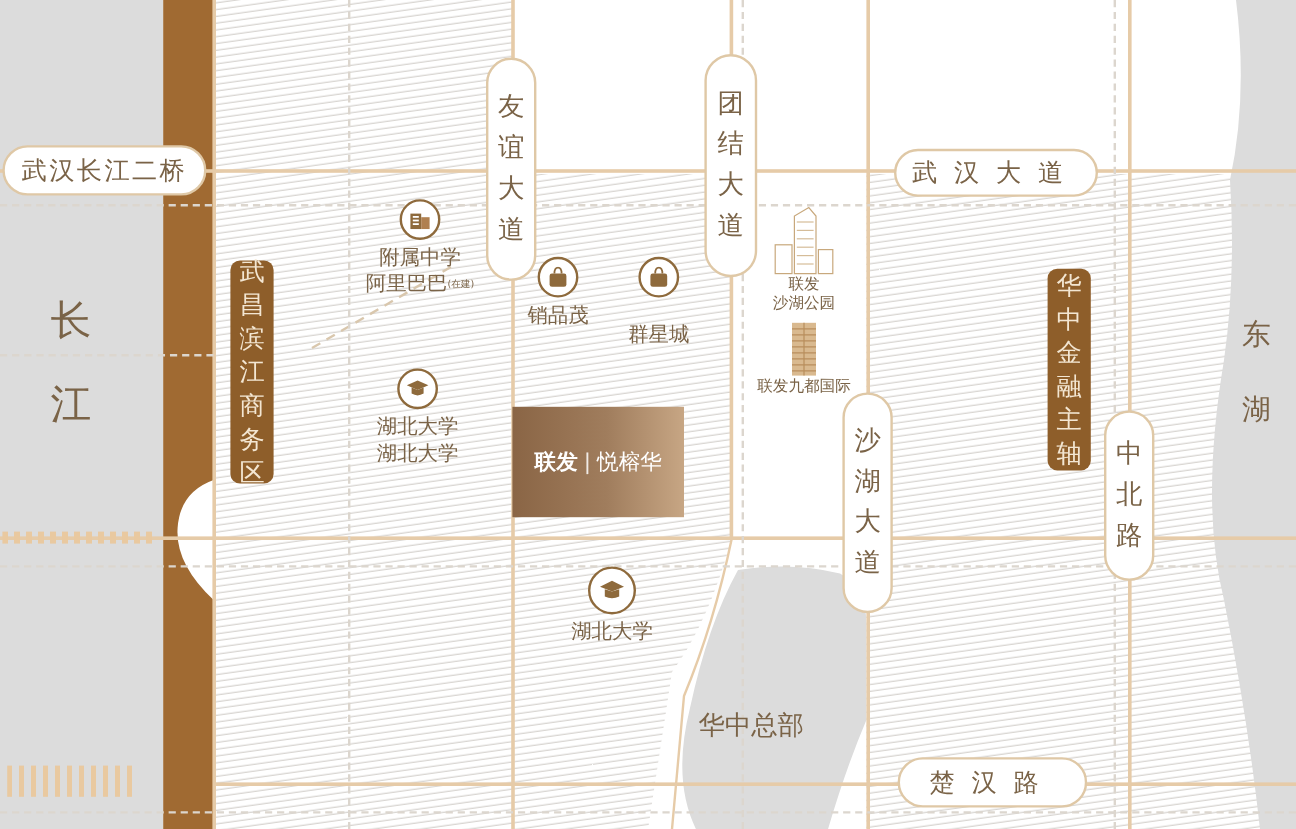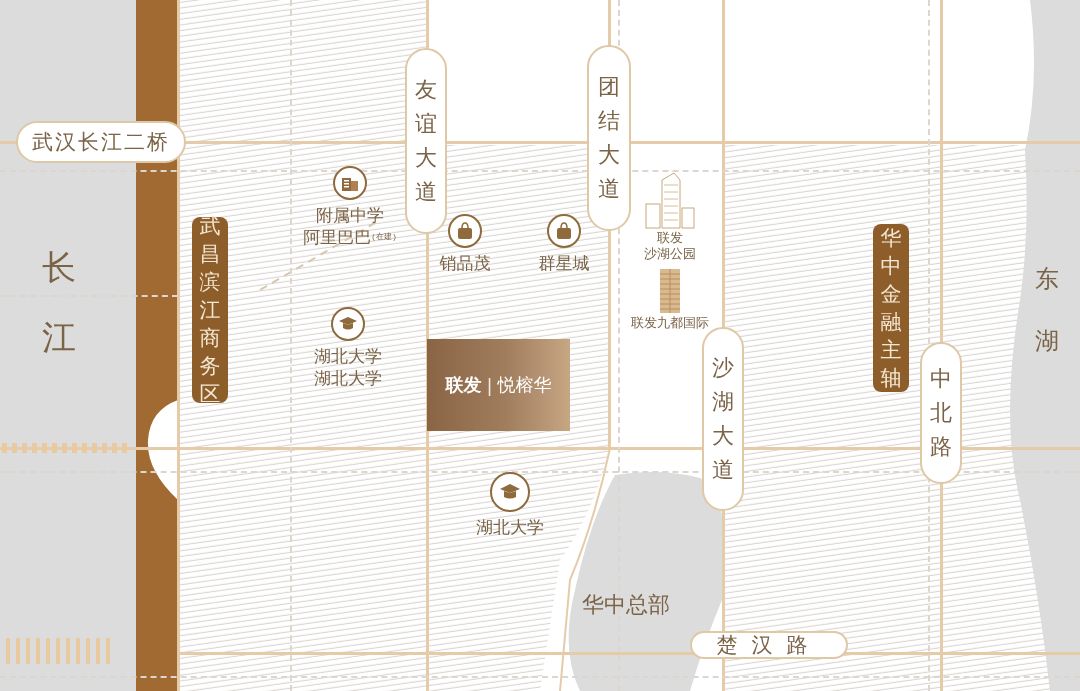--- a/index.html
+++ b/index.html
@@ -77,24 +77,27 @@
   <div class="big-label" style="left:42px;top:232px;line-height:70px;font-size:34px;">
     <div>长</div>
     <div>江</div>
   </div>
   <div class="big-label" style="left:1035px;top:248px;line-height:62px;font-size:24px;">
     <div>东</div>
     <div>湖</div>
   </div>
   <div class="big-label" style="left:582px;top:590px;font-size:22px;">华中总部</div>
 
-  <div class="pill pill-h" style="left:16px;top:121px;width:170px;height:42px;letter-spacing:2px;font-size:21px;">
+  <div class="pill pill-h" style="left:2px;top:121px;width:170px;height:42px;letter-spacing:2px;font-size:21px;">
     <span>武汉长江二桥</span>
   </div>
-  <div class="pill pill-h" style="left:690px;top:631px;width:158px;height:28px;letter-spacing:14px;font-size:21px;">
+  <div class="pill pill-h" style="left:745px;top:124px;width:170px;height:40px;letter-spacing:14px;font-size:21px;">
+    <span>武汉大道</span>
+  </div>
+  <div class="pill pill-h" style="left:748px;top:631px;width:158px;height:42px;letter-spacing:14px;font-size:21px;">
     <span>楚汉路</span>
   </div>
 
   <div class="pill pill-v" style="left:405px;top:48px;width:42px;height:186px;">
     <span>友</span>
     <span>谊</span>
     <span>大</span>
     <span>道</span>
   </div>
   <div class="pill pill-v" style="left:587px;top:45px;width:44px;height:186px;">
@@ -137,34 +140,34 @@
     <div class="ico">
       <svg width="18" height="16">
           <rect x="1" y="3" width="9" height="13" fill="#8e6a3c"></rect>
           <rect x="10" y="6" width="7" height="10" fill="#b08050"></rect>
           <rect x="3" y="5" width="5" height="1.5" fill="#fff"></rect>
           <rect x="3" y="8" width="5" height="1.5" fill="#fff"></rect>
           <rect x="3" y="11" width="5" height="1.5" fill="#fff"></rect>
         </svg>
     </div>
     <div class="lbl">附属中学</div>
-    <div class="lbl"><span>阿里巴巴</span><span style="font-size:8px;vertical-align:top;font-family:Liberation Mono, monospace;">(在建)</span></div>
+    <div class="lbl"><span>阿里巴巴</span><span style="font-size:8px;vertical-align:top;">(在建)</span></div>
   </div>
 
   <div class="poi" style="left:425px;top:214px;width:80px;">
     <div class="ico">
       <svg width="18" height="18">
           <path d="M6,6 Q6,1 9,1 Q12,1 12,6" stroke="#8e6a3c" stroke-width="1.5" fill="none"></path>
           <rect x="2" y="6" width="14" height="11" rx="2" fill="#8e6a3c"></rect>
         </svg>
     </div>
     <div class="lbl">销品茂</div>
   </div>
 
-  <div class="poi" style="left:524px;top:214px;width:80px;">
+  <div class="poi" style="left:509px;top:214px;width:80px;gap:16px;">
     <div class="ico">
       <svg width="18" height="18">
           <path d="M6,6 Q6,1 9,1 Q12,1 12,6" stroke="#8e6a3c" stroke-width="1.5" fill="none"></path>
           <rect x="2" y="6" width="14" height="11" rx="2" fill="#8e6a3c"></rect>
         </svg>
     </div>
     <div class="lbl">群星城</div>
   </div>
 
   <div class="poi" style="left:288px;top:307px;width:120px;">

